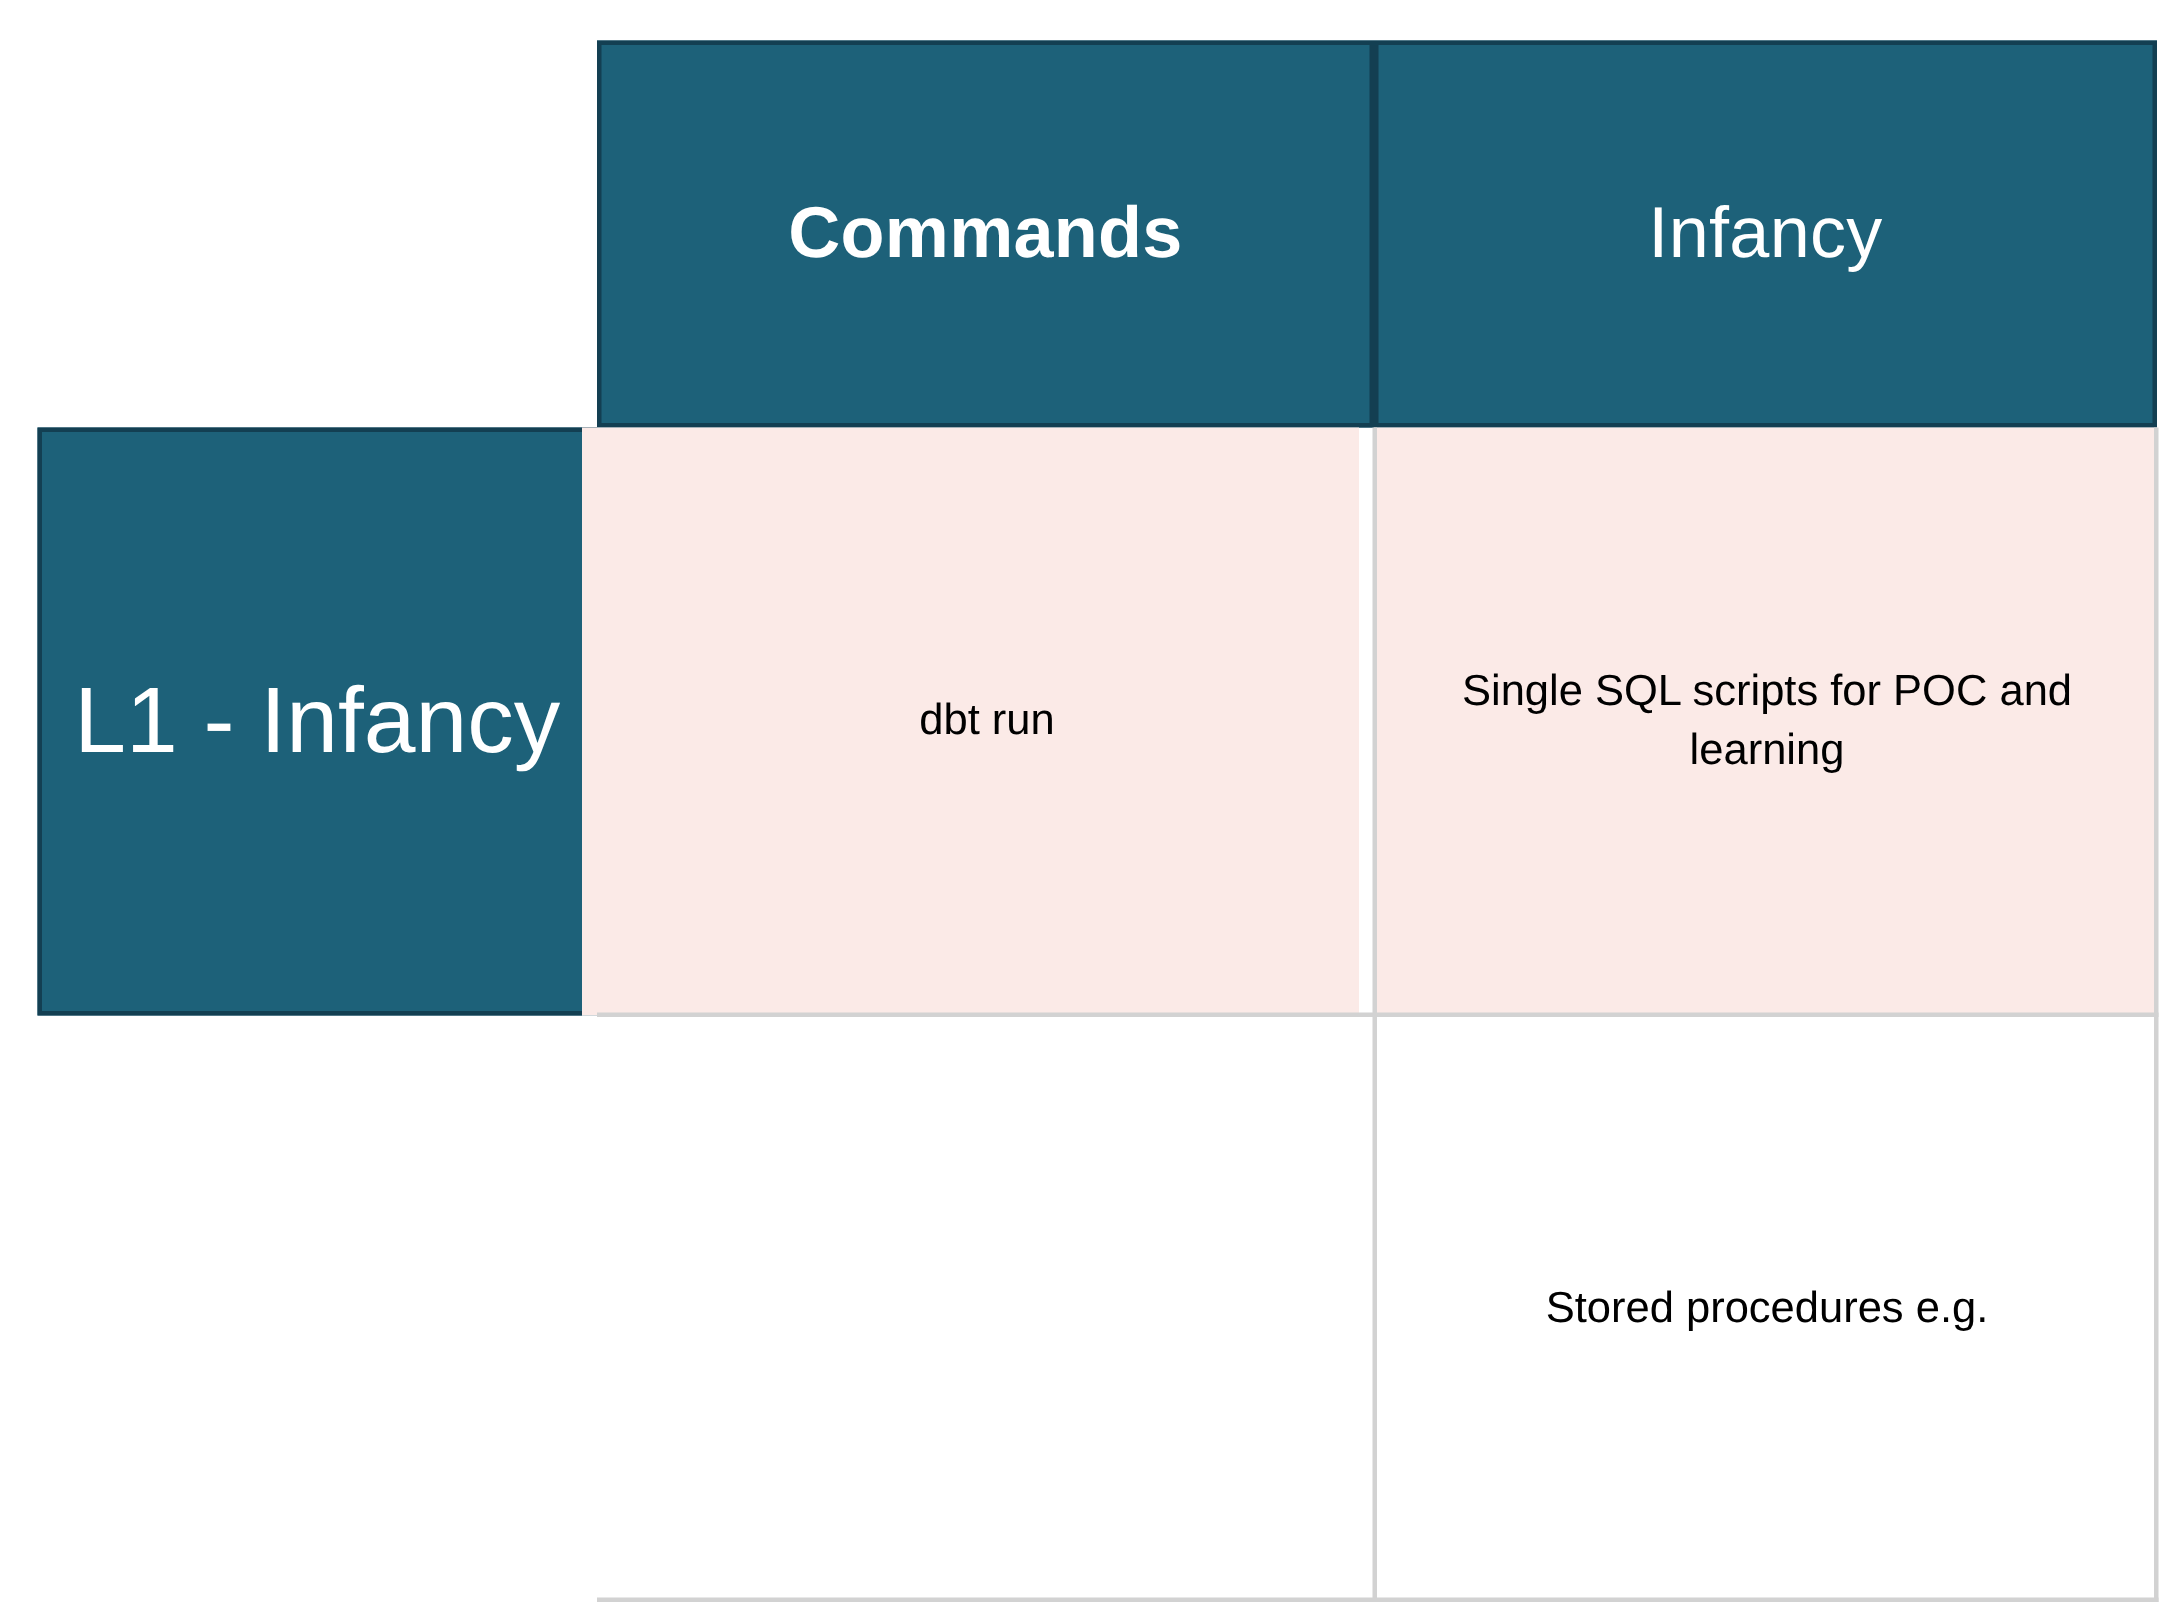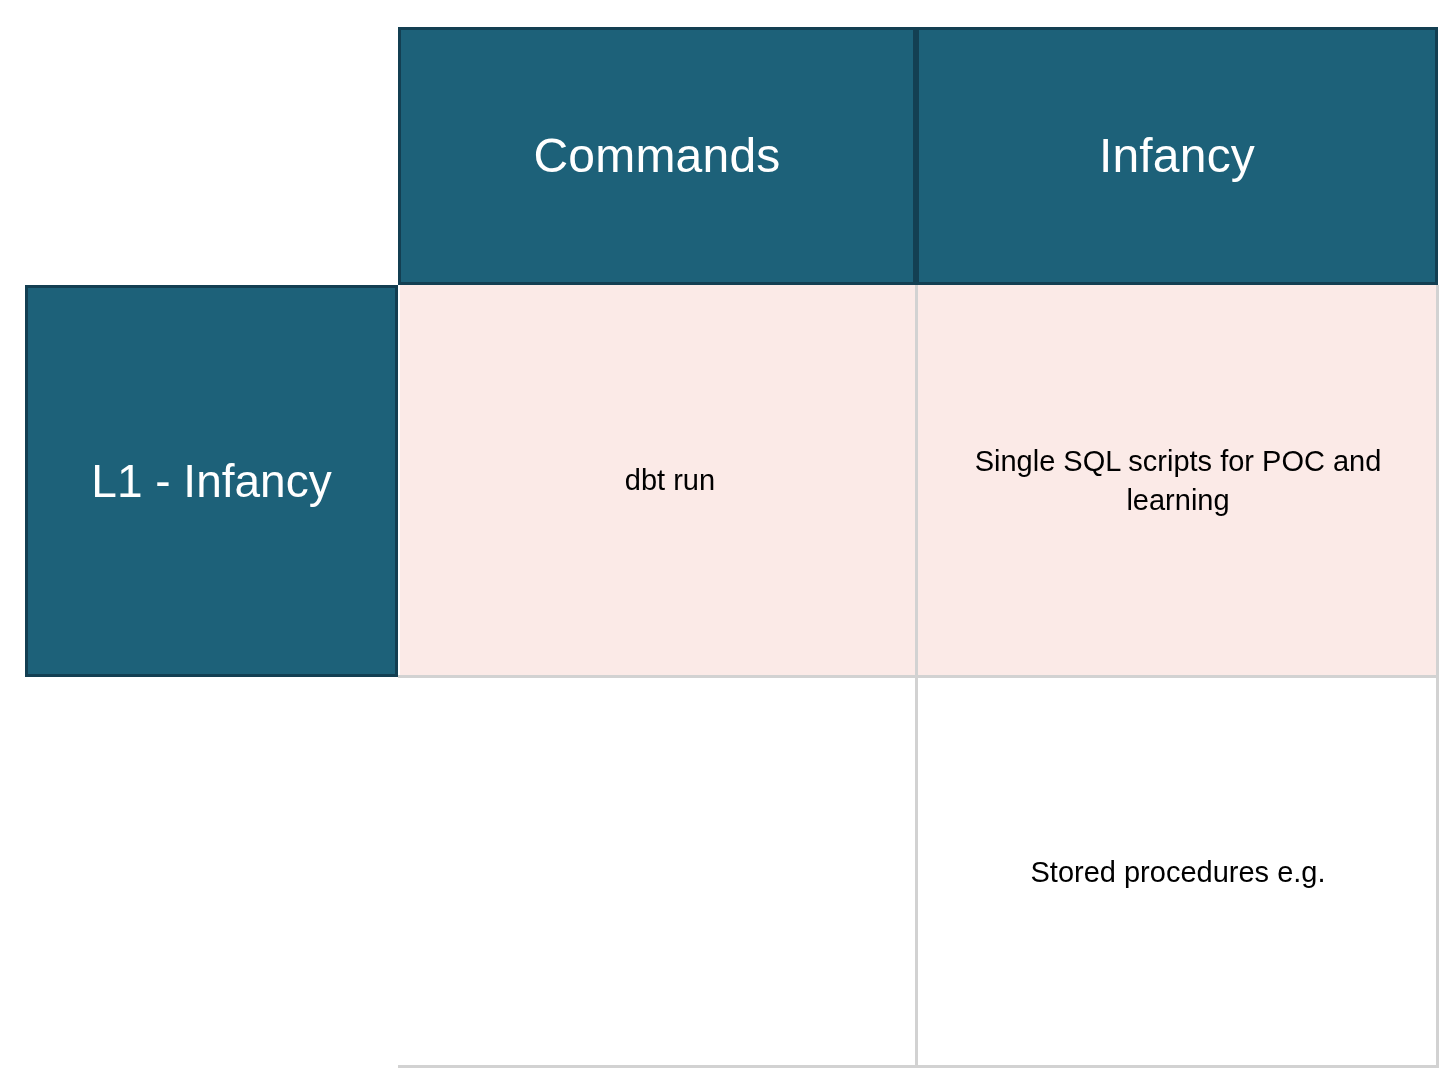--- a/index.html
+++ b/index.html
@@ -42,36 +42,36 @@
     box-sizing: border-box;
     display: flex;
     align-items: center;
     justify-content: center;
     color: #ffffff;
     font-size: 48px;
     font-weight: 400;
     letter-spacing: 0.2px;
     line-height: 1.1;
   }
-  .col-header.c0 { left: 398px; width: 518px; }
+  .col-header.c0 { left: 398px; width: 518px; font-weight: bold; }
   .col-header.c1 { left: 916px; width: 522px; }
 
   
   .row-header {
     position: absolute;
     left: 25px;
     width: 373px;
     background: #1d6179;
     border: 3px solid #133f52;
     box-sizing: border-box;
     display: flex;
     align-items: center;
     justify-content: center;
     color: #ffffff;
-    font-size: 46px;
+    font-size: 62px;
     font-weight: 400;
     line-height: 1.1;
   }
   .row-header.r0 { top: 285px;  height: 392px; }
   .row-header.r1 { top: 677px;  height: 391px; }
 
   
   .body-cell {
     position: absolute;
     box-sizing: border-box;
@@ -85,21 +85,21 @@
     line-height: 1.35;
     padding: 6px 26px;
   }
   .body-cell .cell-text {
     display: block;
     max-width: 100%;
   }
 
   .body-cell.r0 { top: 285px; height: 392px; background: #fbeae7; }
   .body-cell.r1 { top: 677px; height: 391px; background: #ffffff; text-align: center; }
-  .body-cell.c0 { left: 400px; width: 518px; padding-left: 48px; }
+  .body-cell.c0 { left: 388px; width: 518px; padding-left: 48px; }
   .body-cell.c1 { left: 916px; width: 522px; padding-left: 28px; }
 
   
   .rule {
     position: absolute;
     background: #d2d2d2;
   }
   .rule.v-mid-top  { left: 915px; top: 285px; width: 3px;  height: 392px; }
   .rule.v-mid-bot  { left: 915px; top: 677px; width: 3px;  height: 391px; }
   .rule.v-right    { left: 1436px; top: 285px; width: 3px; height: 783px; }

